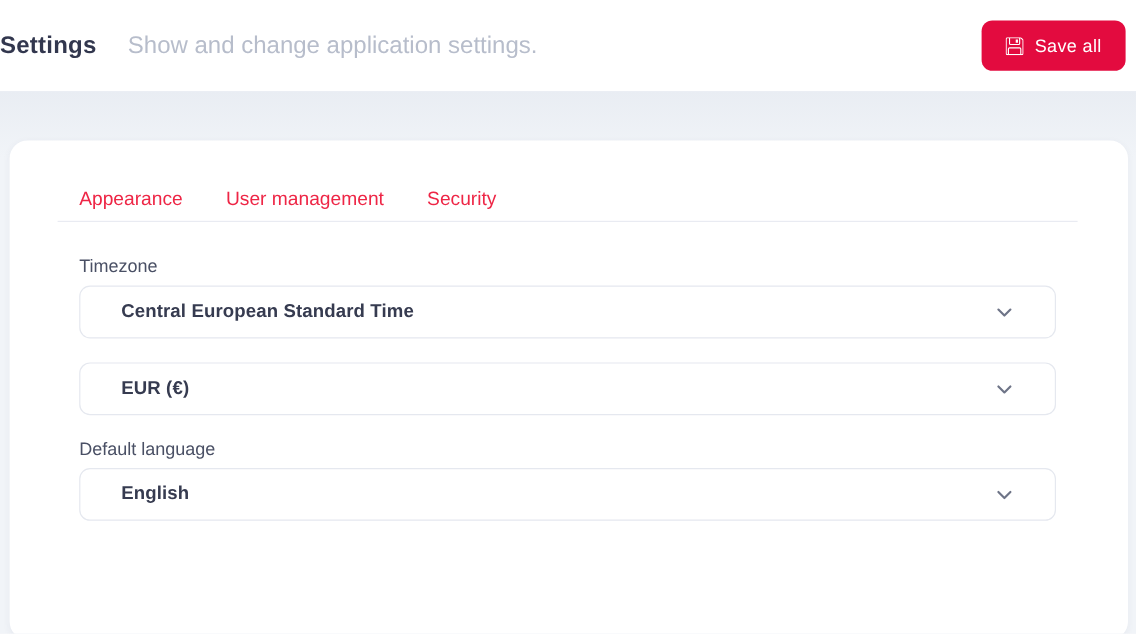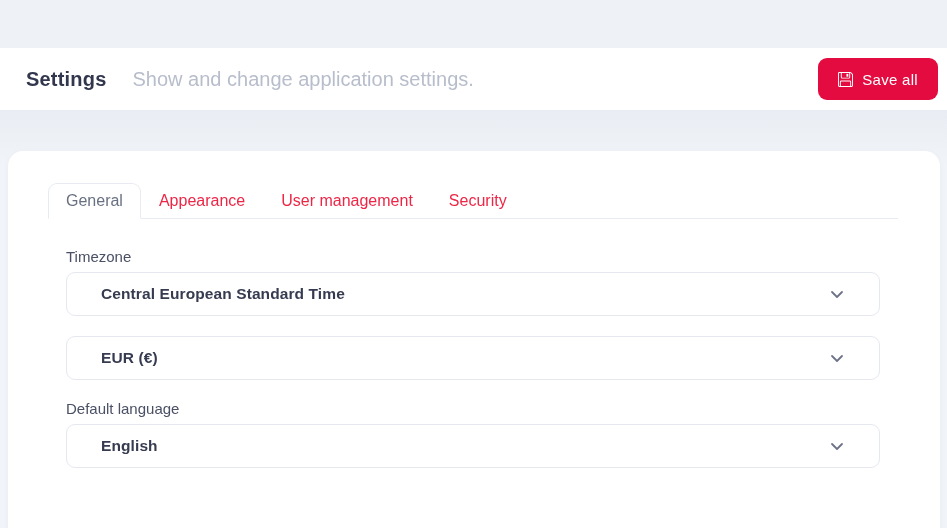--- a/index.html
+++ b/index.html
@@ -7,26 +7,25 @@
   body {
     width: 947px;
     height: 528px;
     background: var(--page-bg, #eef1f6);
     font-family: "Liberation Sans", "DejaVu Sans", sans-serif;
     overflow: hidden;
   }
 
   
   .topbar {
-    height: 62px;
+    height: 76px;
     background: #ffffff;
     display: flex;
     align-items: center;
-    padding: 0 9px 0 26px;
-    margin-top: 48px;
+    padding: 0 9px 0 0;
   }
   .page-title {
     margin: 0;
     font-size: 20px;
     font-weight: 700;
     color: var(--title, #32374e);
     letter-spacing: .2px;
   }
   .page-subtitle {
     margin-left: 26px;
@@ -132,21 +131,20 @@
       </svg>
     </span>
     <span>Save all</span>
   </button>
 </header>
 
 <main class="main">
   <section class="card">
 
     <nav class="tabs">
-      <a class="tab active">General</a>
       <a class="tab">Appearance</a>
       <a class="tab">User management</a>
       <a class="tab">Security</a>
     </nav>
 
     <div class="tab-content">
 
       <div class="form-group">
         <label class="form-label">Timezone</label>
         <div class="select" role="combobox">

